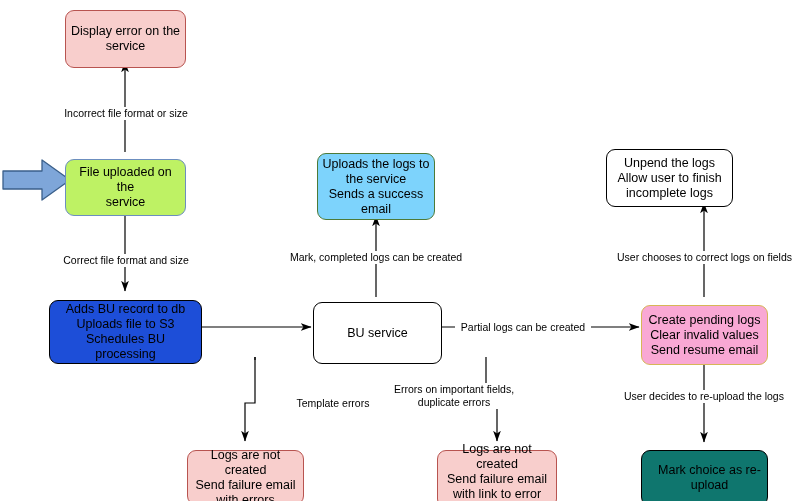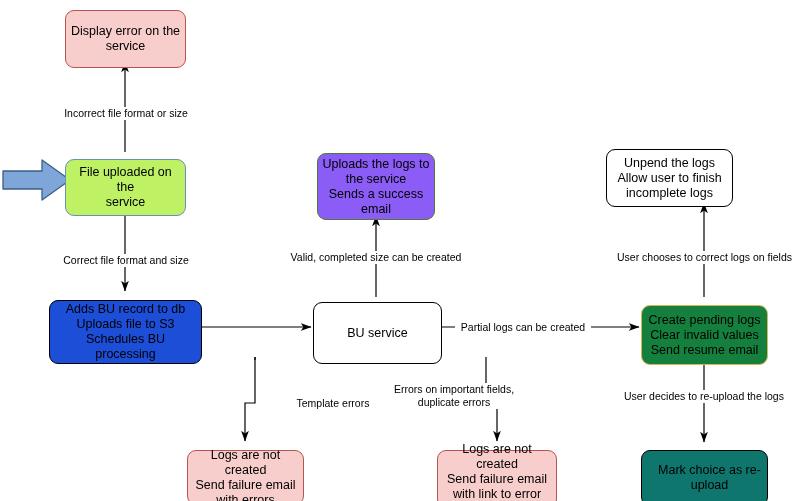--- a/index.html
+++ b/index.html
@@ -102,35 +102,35 @@
   <div class="node" style="left:65px; top:152px; width:121px; height:57px;
               background:#bef264; border-color:#6c8ebf;">File uploaded on the
 service</div>
 
   <div class="node" style="left:49px; top:293px; width:153px; height:64px;
               background:#1d4ed8; border-color:#000000;">Adds BU record to db
 Uploads file to S3
 Schedules BU processing</div>
 
   <div class="node" style="left:317px; top:146px; width:118px; height:67px;
-              background:#8b5cf6; border-color:#4d7a38;">Uploads the logs to
+              background:#7dd3fc; border-color:#4d7a38;">Uploads the logs to
 the service
 Sends a success
 email</div>
 
   <div class="node" style="left:313px; top:295px; width:129px; height:62px;
               background:#ffffff; border-color:#000000;">BU service</div>
 
   <div class="node" style="left:606px; top:142px; width:127px; height:58px;
               background:#ffffff; border-color:#000000;">Unpend the logs
 Allow user to finish
 incomplete logs</div>
 
   <div class="node" style="left:641px; top:298px; width:127px; height:60px;
-              background:#15803d; border-color:#d6b656;">Create pending logs
+              background:#f9a8d4; border-color:#d6b656;">Create pending logs
 Clear invalid values
 Send resume email</div>
 
   <div class="node" style="left:187px; top:443px; width:117px; height:55px;
               background:#f8cecc; border-color:#b85450;">Logs are not created
 Send failure email
 with errors</div>
 
   <div class="node" style="left:437px; top:443px; width:120px; height:58px;
               background:#f8cecc; border-color:#b85450;">Logs are not created
@@ -139,21 +139,21 @@
 summary</div>
 
   <div class="node" style="left:641px; top:443px; width:127px; height:56px;
               background:#0f766e; border-color:#000000;padding-left:14px;">Mark choice as re-
 upload</div>
 
   <div class="edge-label" style="left:55px; top:107px; width:142px;">Incorrect file format or size</div>
 
   <div class="edge-label" style="left:55px; top:254px; width:142px;">Correct file format and size</div>
 
-  <div class="edge-label" style="left:285px; top:251px; width:182px;">Valid, completed size can be created</div>
+  <div class="edge-label" style="left:285px; top:251px; width:182px;">Mark, completed logs can be created</div>
 
   <div class="edge-label" style="left:455px; top:321px; width:136px;">Partial logs can be created</div>
 
   <div class="edge-label" style="left:608px; top:251px; width:193px;">User chooses to correct logs on fields</div>
 
   <div class="edge-label" style="left:288px; top:397px; width:90px;">Template errors</div>
 
   <div class="edge-label" style="left:389px; top:383px; width:130px;">Errors on important fields,
 duplicate errors</div>
 

